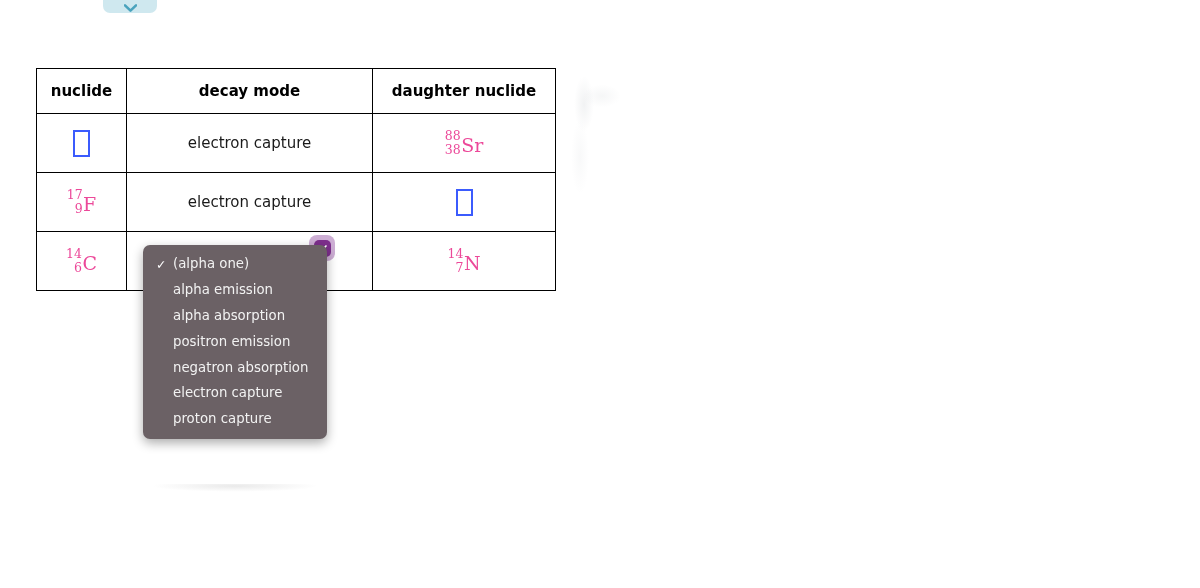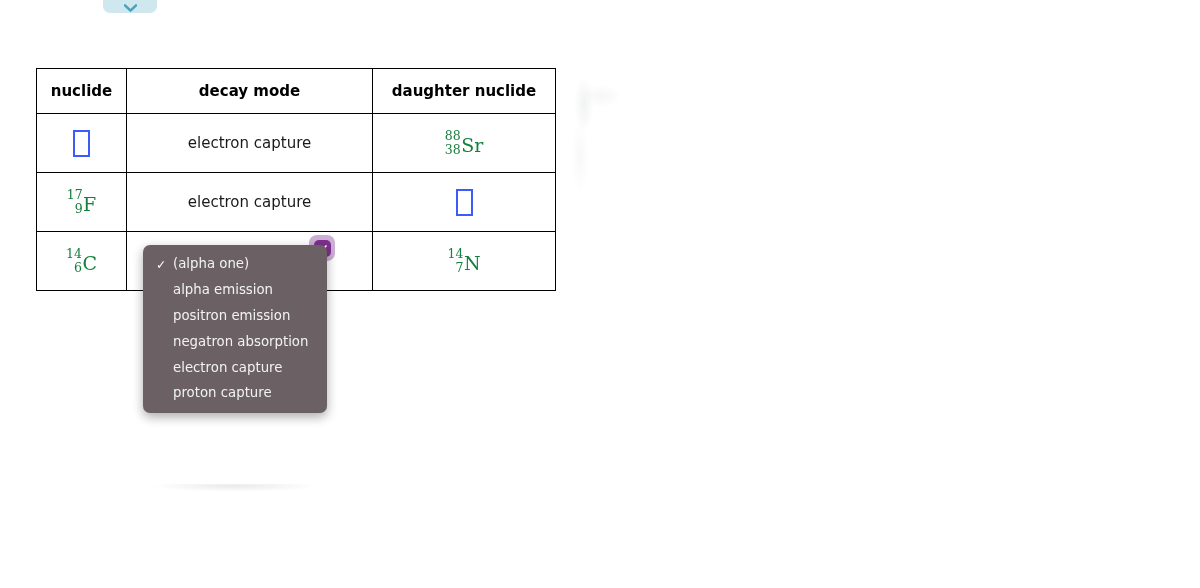--- a/index.html
+++ b/index.html
@@ -77,21 +77,21 @@
     font-size: 15px;
     color: #1a1a1a;
   }
 
   
   .isotope {
     font-family: "DejaVu Serif", "Liberation Serif", serif;
     display: inline-block;
     font-size: 19px;
     line-height: 1;
-    color: #15803d;
+    color: #ec4899;
     white-space: nowrap;
   }
   .isotope .nums {
     display: inline-flex;
     flex-direction: column;
     align-items: flex-end;
     vertical-align: middle;
     font-size: 12.5px;
     line-height: 1.08;
     margin-right: 0.5px;
@@ -289,20 +289,23 @@
 
   <div class="dropdown" id="dropdown-menu">
       <div class="dd-item selected">
         <span class="check">✓</span>
         <span>(alpha one)</span>
       </div>
       <div class="dd-item">
         <span>alpha emission</span>
       </div>
       <div class="dd-item">
+        <span>alpha absorption</span>
+      </div>
+      <div class="dd-item">
         <span>positron emission</span>
       </div>
       <div class="dd-item">
         <span>negatron absorption</span>
       </div>
       <div class="dd-item">
         <span>electron capture</span>
       </div>
       <div class="dd-item">
         <span>proton capture</span>

